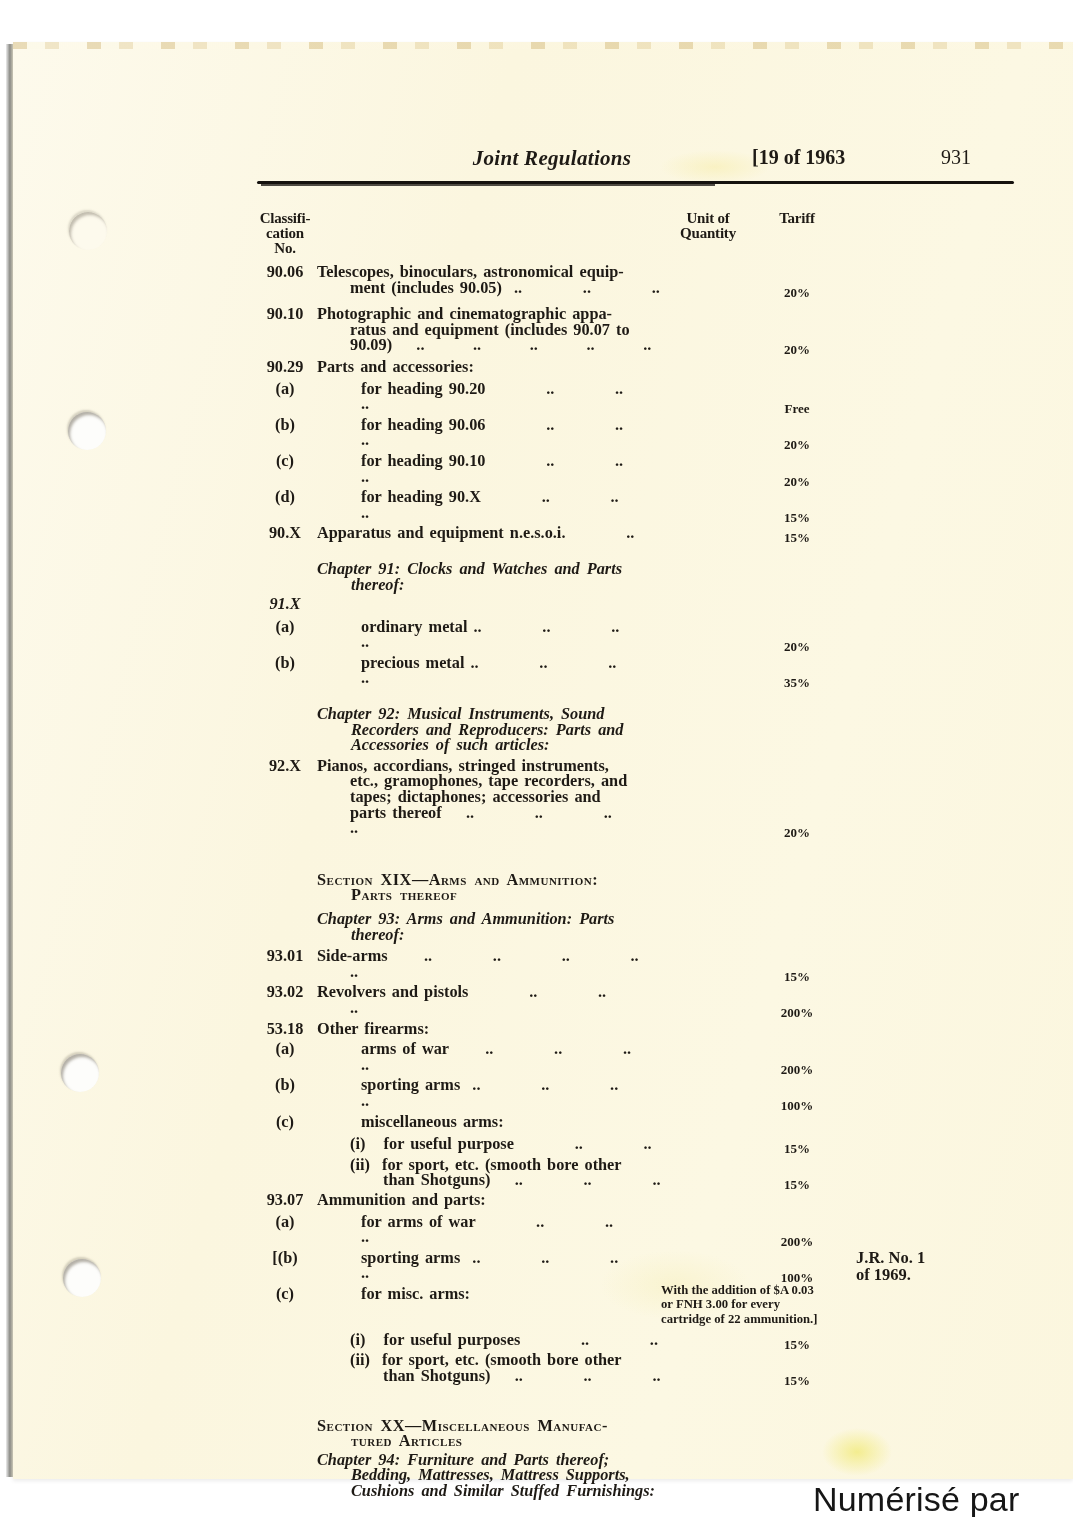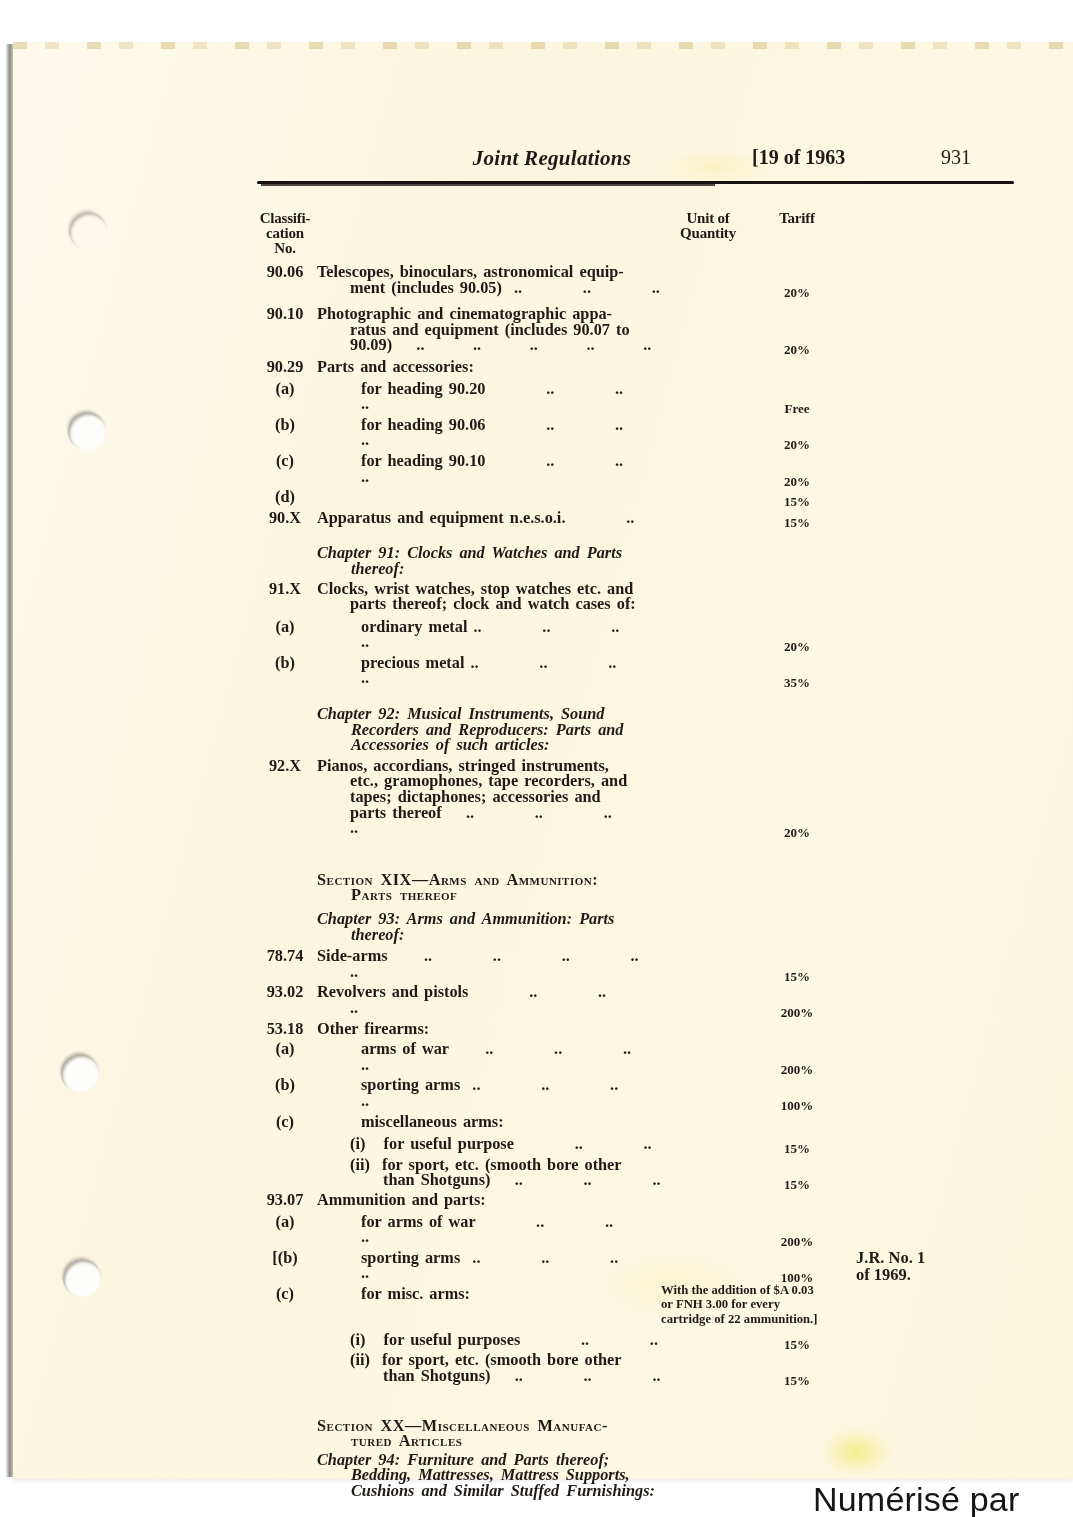--- a/index.html
+++ b/index.html
@@ -113,35 +113,34 @@
         <div class="desc" style="grid-column: 2;">for heading 90.06          ..          ..          ..</div>
         <div class="tariff" style="grid-column: 4;">20%</div>
       </div>
       <div class="row type-sub" style="margin-top: 5px;">
         <div class="num" style="grid-column: 1;">(c)</div>
         <div class="desc" style="grid-column: 2;">for heading 90.10          ..          ..          ..</div>
         <div class="tariff" style="grid-column: 4;">20%</div>
       </div>
       <div class="row type-sub" style="margin-top: 5px;">
         <div class="num" style="grid-column: 1;">(d)</div>
+        <div class="desc" style="grid-column: 2;">for heading 90.X          ..          ..          ..</div>
         <div class="tariff" style="grid-column: 4;">15%</div>
       </div>
       <div class="row type-item" style="margin-top: 5px;">
         <div class="num" style="grid-column: 1;">90.X</div>
         <div class="desc" style="grid-column: 2;">Apparatus and equipment n.e.s.o.i.          ..</div>
         <div class="tariff" style="grid-column: 4;">15%</div>
       </div>
       <div class="row type-chapter" style="margin-top: 20px;">
         <div class="desc" style="grid-column: 2;">Chapter 91: Clocks and Watches and Parts
 thereof:</div>
       </div>
-      <div class="row type-item" style="margin-top: 4px;">
+      <div class="row type-item" style="margin-top: 4px; font-style: italic;">
         <div class="num" style="grid-column: 1;">91.X</div>
-        <div class="desc" style="grid-column: 2;">Clocks, wrist watches, stop watches etc. and
-parts thereof; clock and watch cases of:</div>
       </div>
       <div class="row type-sub" style="margin-top: 7px;">
         <div class="num" style="grid-column: 1;">(a)</div>
         <div class="desc" style="grid-column: 2;">ordinary metal ..          ..          ..          ..</div>
         <div class="tariff" style="grid-column: 4;">20%</div>
       </div>
       <div class="row type-sub" style="margin-top: 5px;">
         <div class="num" style="grid-column: 1;">(b)</div>
         <div class="desc" style="grid-column: 2;">precious metal ..          ..          ..          ..</div>
         <div class="tariff" style="grid-column: 4;">35%</div>
@@ -161,21 +160,21 @@
       </div>
       <div class="row type-section" style="margin-top: 36px;">
         <div class="desc" style="grid-column: 2;">Section XIX—Arms and Ammunition:
 Parts thereof</div>
       </div>
       <div class="row type-chapter" style="margin-top: 8px;">
         <div class="desc" style="grid-column: 2;">Chapter 93: Arms and Ammunition: Parts
 thereof:</div>
       </div>
       <div class="row type-item" style="margin-top: 6px;">
-        <div class="num" style="grid-column: 1;">78.74</div>
+        <div class="num" style="grid-column: 1;">93.01</div>
         <div class="desc" style="grid-column: 2;">Side-arms      ..          ..          ..          ..          ..</div>
         <div class="tariff" style="grid-column: 4;">15%</div>
       </div>
       <div class="row type-item" style="margin-top: 5px;">
         <div class="num" style="grid-column: 1;">93.02</div>
         <div class="desc" style="grid-column: 2;">Revolvers and pistols          ..          ..          ..</div>
         <div class="tariff" style="grid-column: 4;">200%</div>
       </div>
       <div class="row type-item" style="margin-top: 5px;">
         <div class="num" style="grid-column: 1;">53.18</div>

